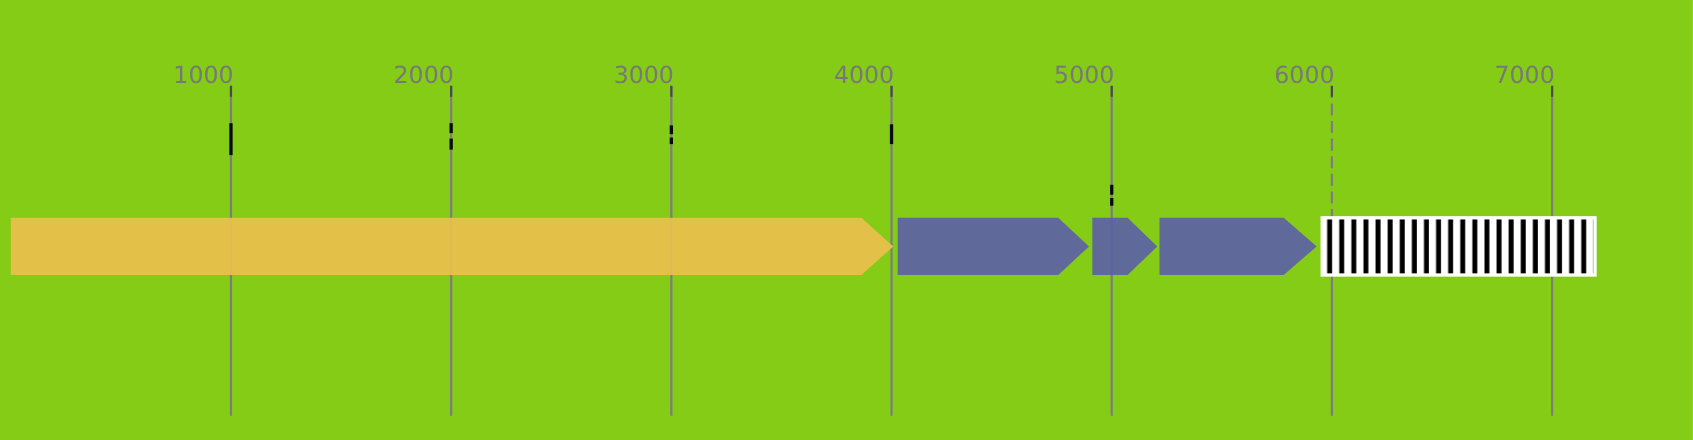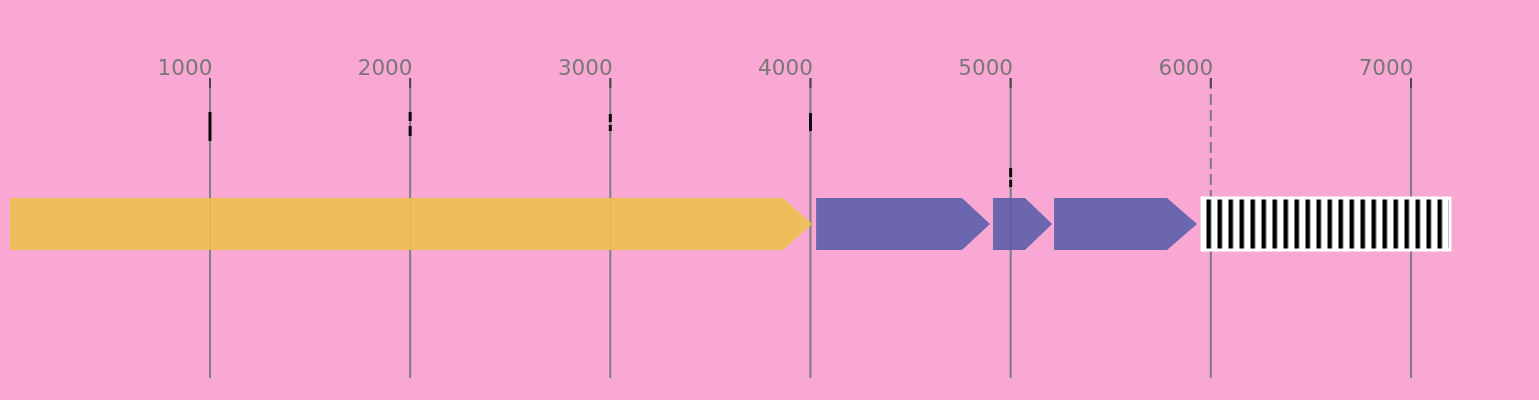--- a/index.html
+++ b/index.html
@@ -5,21 +5,21 @@
   html, body {
     margin: 0;
     padding: 0;
     background: #ffffff;
     font-family: "DejaVu Sans", "Liberation Sans", sans-serif;
   }
   .figure-wrap {
     position: relative;
     width: 1539px;
     height: 400px;
-    background: #f9a8d4;
+    background: #84cc16;
     overflow: hidden;
   }
   svg text {
     font-family: "DejaVu Sans", "Liberation Sans", sans-serif;
   }
 </style>
 </head>
 <body>
 
 <div class="figure-wrap">

